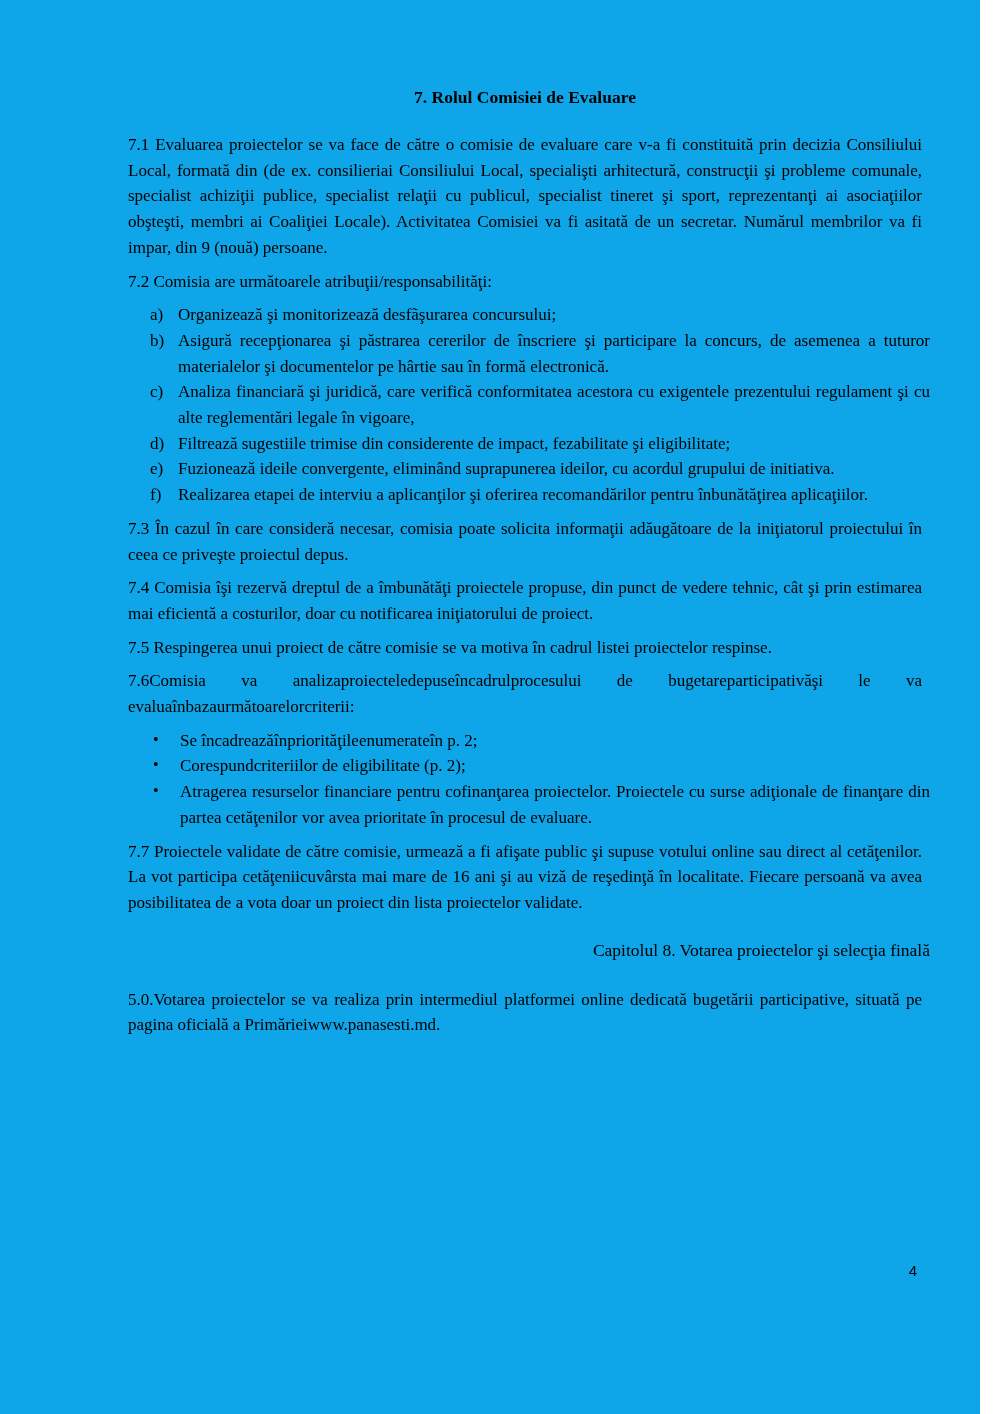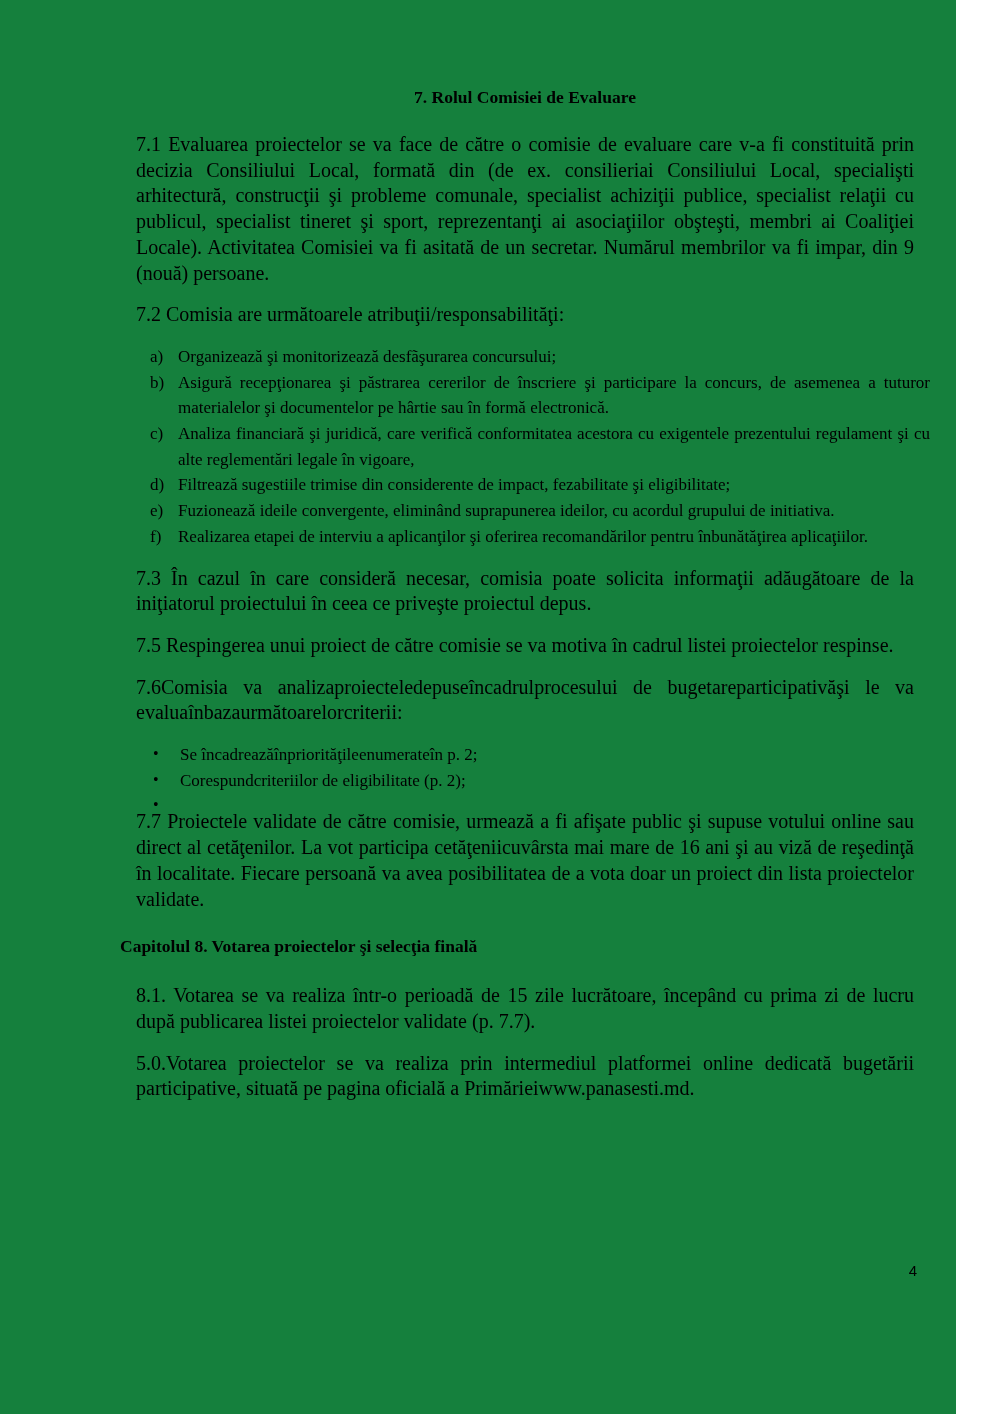--- a/index.html
+++ b/index.html
@@ -4,43 +4,44 @@
 <style>
   html, body {
     margin: 0;
     padding: 0;
     background: #ffffff;
   }
   .page {
     position: relative;
     width: 956px;
     height: 1414px;
-    background: #15803d;
+    background: #0ea5e9;
     color: #000000;
     font-family: "Liberation Serif", "DejaVu Serif", serif;
     overflow: hidden;
+    padding-left: 24px;
   }
   .content {
     position: absolute;
     left: 120px;
     top: 84px;
     width: 810px;
   }
   .doc-title {
     font-size: 17.5px;
     font-weight: bold;
     text-align: center;
     line-height: 26px;
     margin: 0 0 22px 0;
   }
   .para {
-    font-size: 20px;
+    font-size: 17px;
     line-height: 25.7px;
     text-align: justify;
-    margin: 16px;
+    margin: 8px;
   }
   .alpha-item {
     position: relative;
     padding-left: 58px;
     font-size: 17px;
     line-height: 25.7px;
     text-align: justify;
   }
   .alpha-item .marker {
     position: absolute;
@@ -55,22 +56,22 @@
     text-align: justify;
   }
   .bullet-item .marker {
     position: absolute;
     left: 33px;
     top: -1px;
     font-size: 16px;
   }
   .chapter-title {
     font-size: 17.5px;
-    font-weight: bold;
-    text-align: left;
+    font-weight: normal;
+    text-align: right;
     line-height: 26px;
     margin: 21px 0 24px 0;
   }
   .page-number {
     position: absolute;
     left: 896px;
     top: 1262px;
     width: 34px;
     text-align: center;
     font-family: "Liberation Sans", sans-serif;
@@ -110,40 +111,41 @@
         <span class="marker">e)</span>
         <span>Fuzionează ideile convergente, eliminând suprapunerea ideilor, cu acordul grupului de initiativa.</span>
       </div>
       <div class="alpha-item">
         <span class="marker">f)</span>
         <span>Realizarea etapei de interviu a aplicanţilor şi oferirea recomandărilor pentru înbunătăţirea aplicaţiilor.</span>
       </div>
     </div>
 
     <p class="para">7.3 În cazul în care consideră necesar, comisia poate solicita informaţii adăugătoare de la iniţiatorul proiectului în ceea ce priveşte proiectul depus.</p>
+    <p class="para">7.4 Comisia îşi rezervă dreptul de a îmbunătăţi proiectele propuse, din punct de vedere tehnic, cât şi prin estimarea mai eficientă a costurilor, doar cu notificarea iniţiatorului de proiect.</p>
     <p class="para">7.5 Respingerea unui proiect de către comisie se va motiva în cadrul listei proiectelor respinse.</p>
     <p class="para">7.6Comisia va analizaproiecteledepuseîncadrulprocesului de bugetareparticipativăşi le va evaluaînbazaurmătoarelorcriterii:</p>
 
     <div>
       <div class="bullet-item">
         <span class="marker">•</span>
         <span>Se încadreazăînpriorităţileenumerateîn p. 2;</span>
       </div>
       <div class="bullet-item">
         <span class="marker">•</span>
         <span>Corespundcriteriilor de eligibilitate (p. 2);</span>
       </div>
       <div class="bullet-item">
         <span class="marker">•</span>
+        <span>Atragerea resurselor financiare pentru cofinanţarea proiectelor. Proiectele cu surse adiţionale de finanţare din partea cetăţenilor vor avea prioritate în procesul de evaluare.</span>
       </div>
     </div>
 
     <p class="para">7.7 Proiectele validate de către comisie, urmează a fi afişate public şi supuse votului online sau direct al  cetăţenilor. La vot participa cetăţeniicuvârsta mai mare de 16 ani şi au viză de reşedinţă în localitate. Fiecare persoană va avea posibilitatea de a vota doar un proiect din lista proiectelor validate.</p>
 
     <h2 class="chapter-title">Capitolul 8. Votarea proiectelor şi selecţia finală</h2>
 
-    <p class="para">8.1. Votarea se va realiza într-o perioadă de 15 zile lucrătoare, începând cu prima zi de lucru după publicarea listei proiectelor validate (p. 7.7).</p>
     <p class="para">5.0.Votarea proiectelor se va realiza prin intermediul platformei online dedicată bugetării participative, situată pe pagina oficială a Primărieiwww.panasesti.md.</p>
 
   </div>
 
   <div class="page-number">4</div>
 </div>
 
 </body></html>

